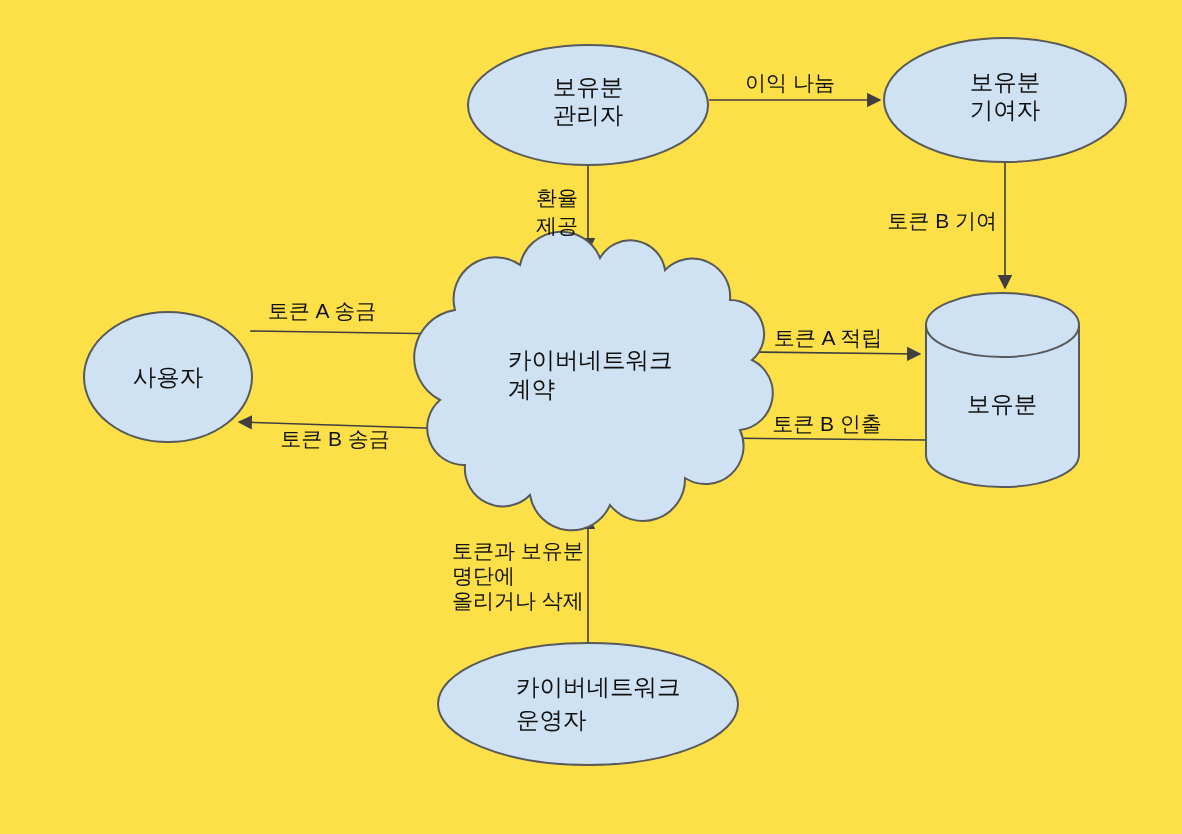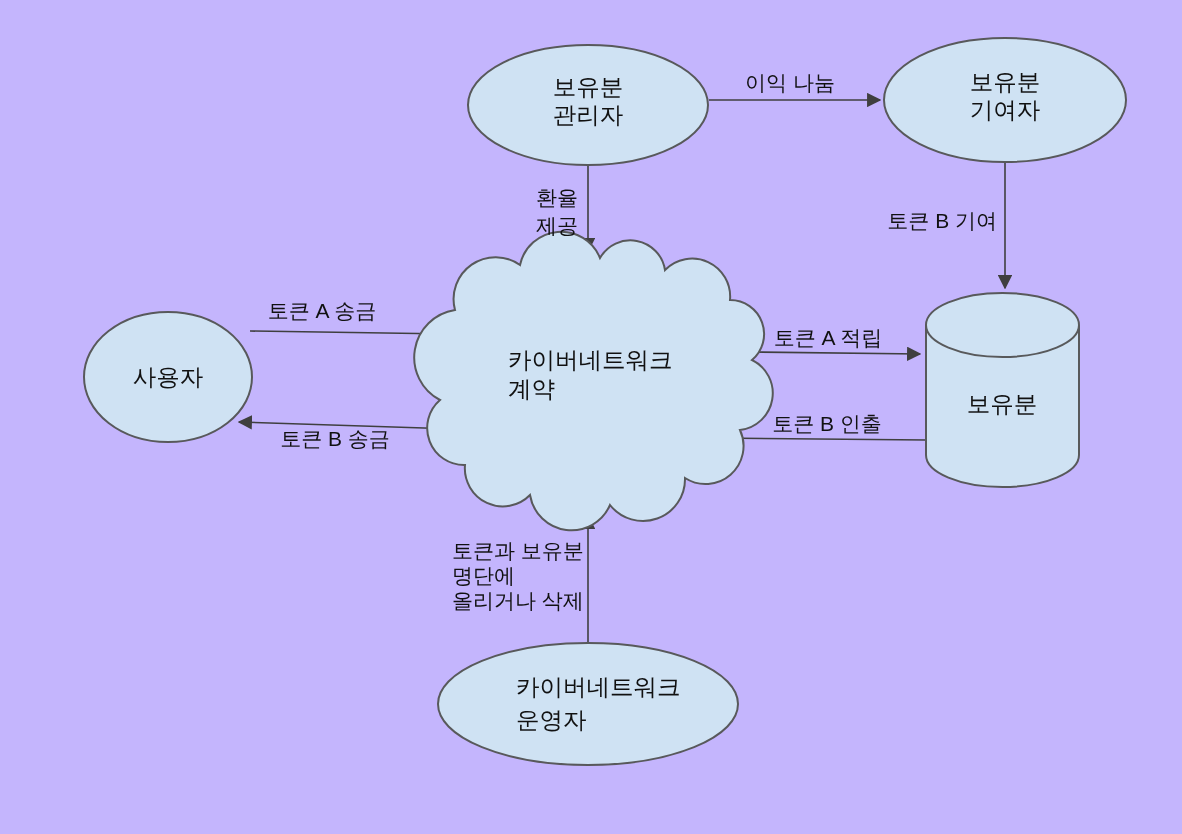--- a/index.html
+++ b/index.html
@@ -4,21 +4,21 @@
 <style>
   html, body {
     margin: 0;
     padding: 0;
     background: #ffffff;
   }
   .canvas {
     position: relative;
     width: 1182px;
     height: 834px;
-    background: #c4b5fd;
+    background: #fde047;
     overflow: hidden;
     font-family: "Liberation Sans", "DejaVu Sans", sans-serif;
   }
   svg { display: block; }
   .shape {
     fill: #cfe2f3;
     stroke: #58595b;
     stroke-width: 2;
   }
   .edge-line {

